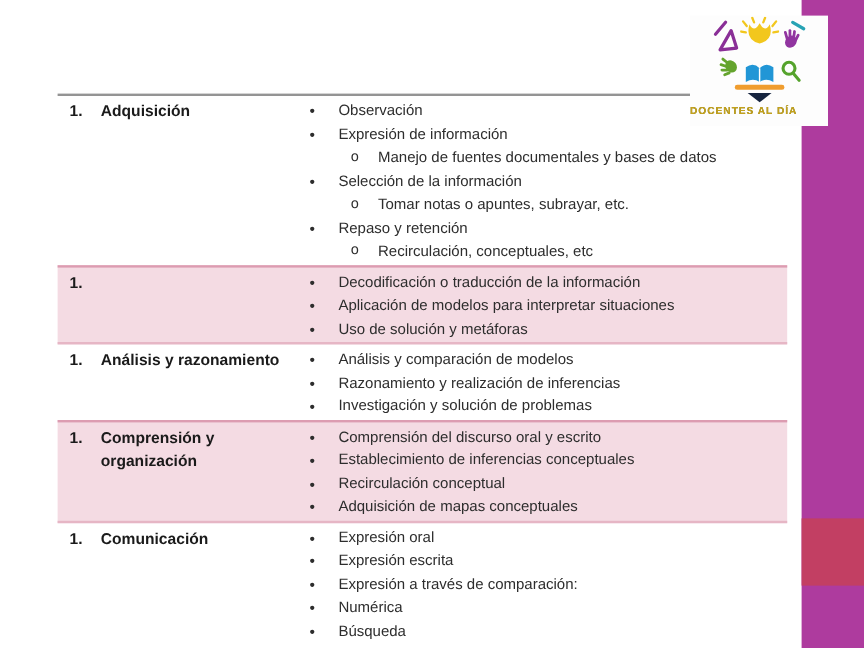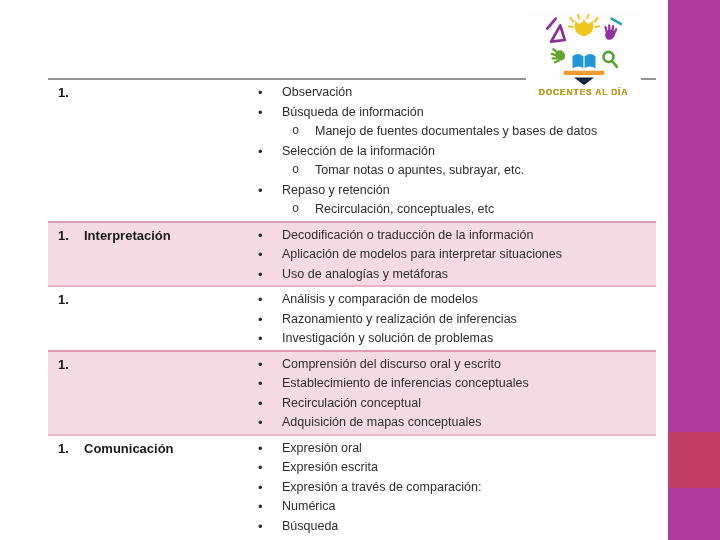--- a/index.html
+++ b/index.html
@@ -19,22 +19,22 @@
     position:absolute; left:668px; top:0; width:52px; height:540px;
     background:var(--magenta_bar,#ae3b9e);
   }
   .accent-red {
     position:absolute; left:0; top:432px; width:100%; height:56px;
     background:var(--red_block,#c23f63);
   }
 
   
   .logo {
-    position:absolute; left:526px; top:13px; width:115px; height:92px;
-    background:#fdfdfd; text-align:center; padding-top:1px; z-index:5;
+    position:absolute; left:575px; top:13px; width:115px; height:92px;
+    background:#fdfdfd; text-align:left; padding-top:1px; z-index:5;
   }
   .logo svg { display:block; margin:0 auto; }
   .logo-text {
     font-size:8.5px; font-weight:bold; letter-spacing:0.8px;
     color:var(--logo_gold,#c3a21d); white-space:nowrap; margin-top:1px;
     text-shadow:0 0 0.5px #7a6a10;
   }
 
   
   .strategies-table {
@@ -127,29 +127,30 @@
       <path d="M42 83 L68 83 L55 93 Z" fill="#16243f"></path>
     </svg>
     <div class="logo-text">DOCENTES AL DÍA</div>
   </div>
 
   <div class="strategies-table">
     <div>
         <div class="row">
           <div class="cell-left">
             <span class="num">1.</span>
+            <span class="title">Adquisición</span>
           </div>
           <div class="cell-right">
             <div class="item lvl1">
               <span class="marker">•</span>
               <span class="txt">Observación</span>
             </div>
             <div class="item lvl1">
               <span class="marker">•</span>
-              <span class="txt">Búsqueda de información</span>
+              <span class="txt">Expresión de información</span>
             </div>
             <div class="item lvl2">
               <span class="marker">o</span>
               <span class="txt">Manejo de fuentes documentales y bases de datos</span>
             </div>
             <div class="item lvl1">
               <span class="marker">•</span>
               <span class="txt">Selección de la información</span>
             </div>
             <div class="item lvl2">
@@ -162,59 +163,61 @@
             </div>
             <div class="item lvl2">
               <span class="marker">o</span>
               <span class="txt">Recirculación, conceptuales, etc</span>
             </div>
           </div>
         </div>
         <div class="row pink">
           <div class="cell-left">
             <span class="num">1.</span>
-            <span class="title">Interpretación</span>
           </div>
           <div class="cell-right">
             <div class="item lvl1">
               <span class="marker">•</span>
               <span class="txt">Decodificación o traducción de la información</span>
             </div>
             <div class="item lvl1">
               <span class="marker">•</span>
               <span class="txt">Aplicación de modelos para interpretar situaciones</span>
             </div>
             <div class="item lvl1">
               <span class="marker">•</span>
-              <span class="txt">Uso de analogías y metáforas</span>
+              <span class="txt">Uso de solución y metáforas</span>
             </div>
           </div>
         </div>
         <div class="row">
           <div class="cell-left">
             <span class="num">1.</span>
+            <span class="title">Análisis y razonamiento</span>
           </div>
           <div class="cell-right">
             <div class="item lvl1">
               <span class="marker">•</span>
               <span class="txt">Análisis y comparación de modelos</span>
             </div>
             <div class="item lvl1">
               <span class="marker">•</span>
               <span class="txt">Razonamiento y realización de inferencias</span>
             </div>
             <div class="item lvl1">
               <span class="marker">•</span>
               <span class="txt">Investigación y solución de problemas</span>
             </div>
           </div>
         </div>
         <div class="row pink">
           <div class="cell-left">
             <span class="num">1.</span>
+            <span class="title">Comprensión y
+organización</span>
           </div>
           <div class="cell-right">
             <div class="item lvl1">
               <span class="marker">•</span>
               <span class="txt">Comprensión del discurso oral y escrito</span>
             </div>
             <div class="item lvl1">
               <span class="marker">•</span>
               <span class="txt">Establecimiento de inferencias conceptuales</span>
             </div>

